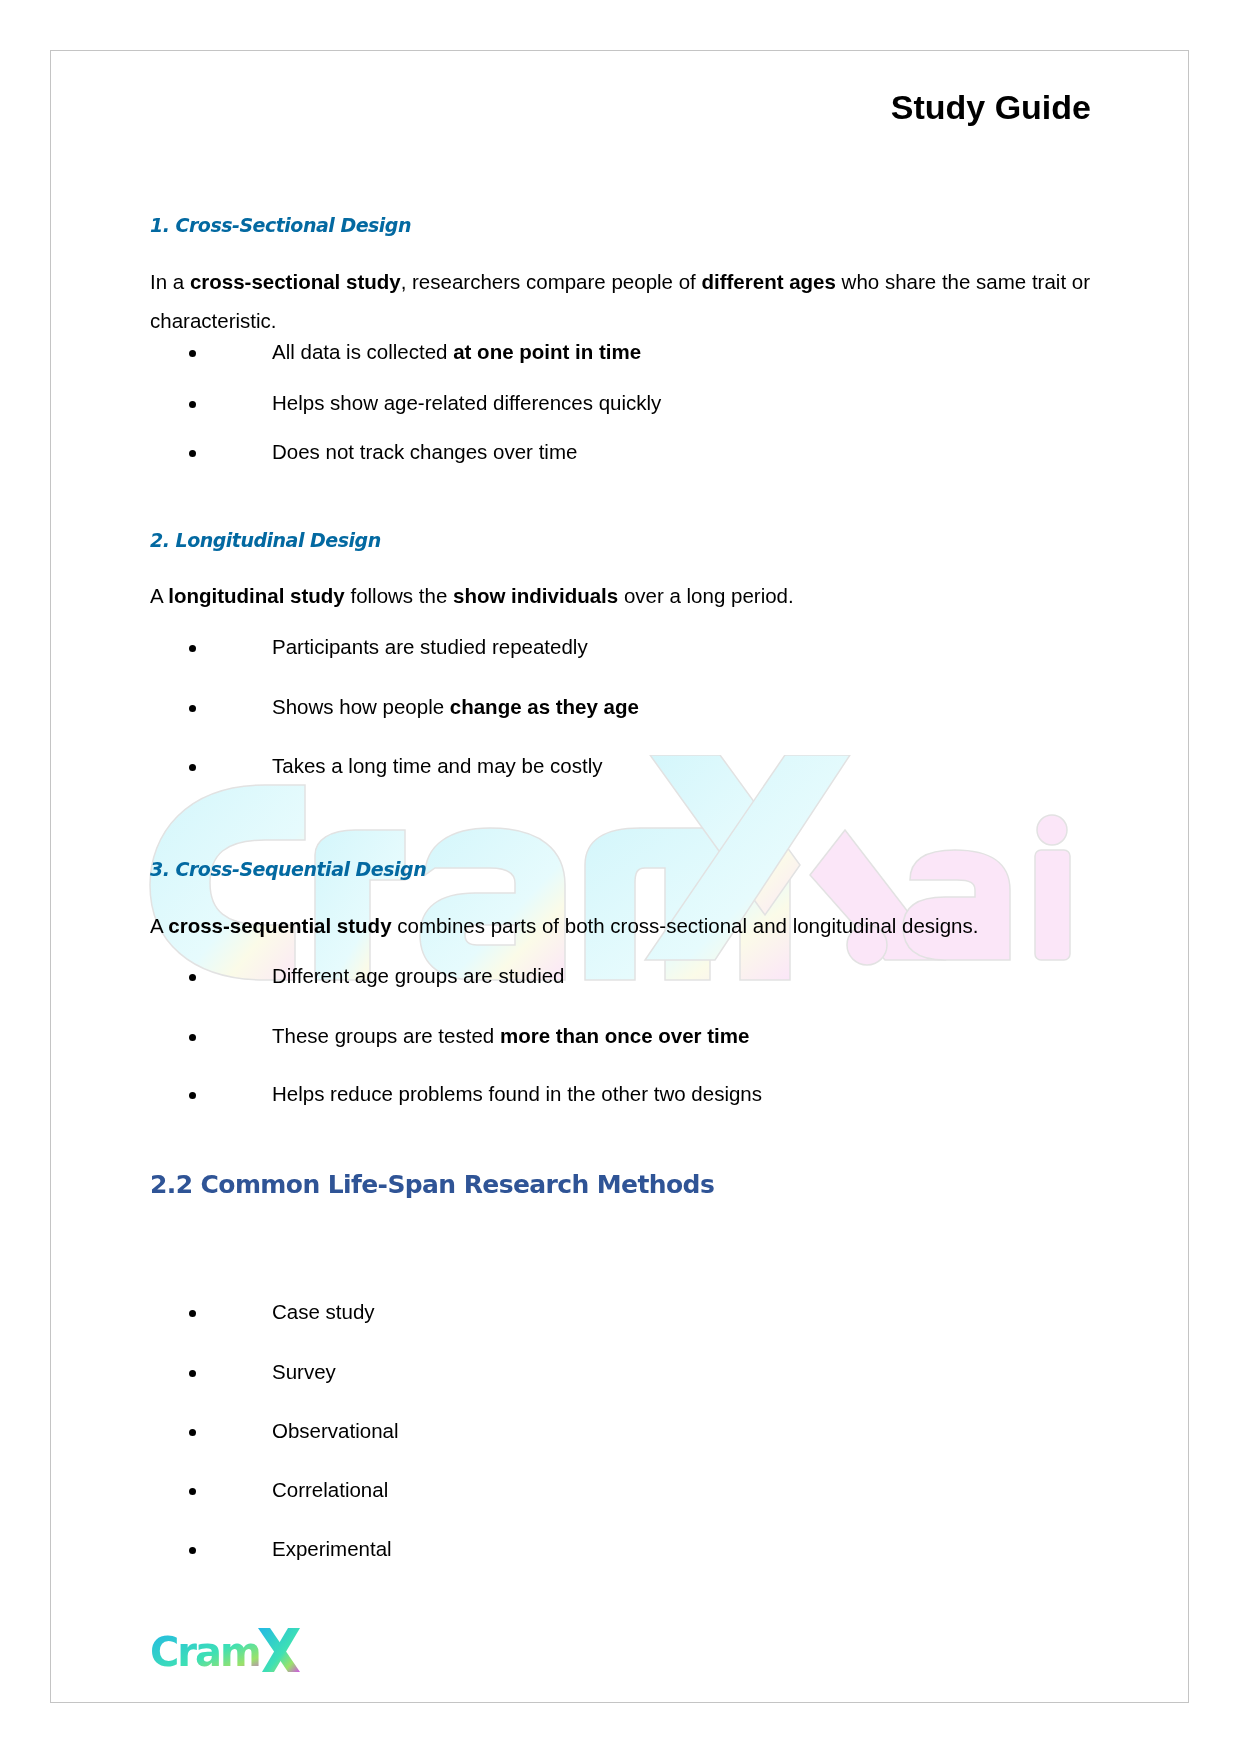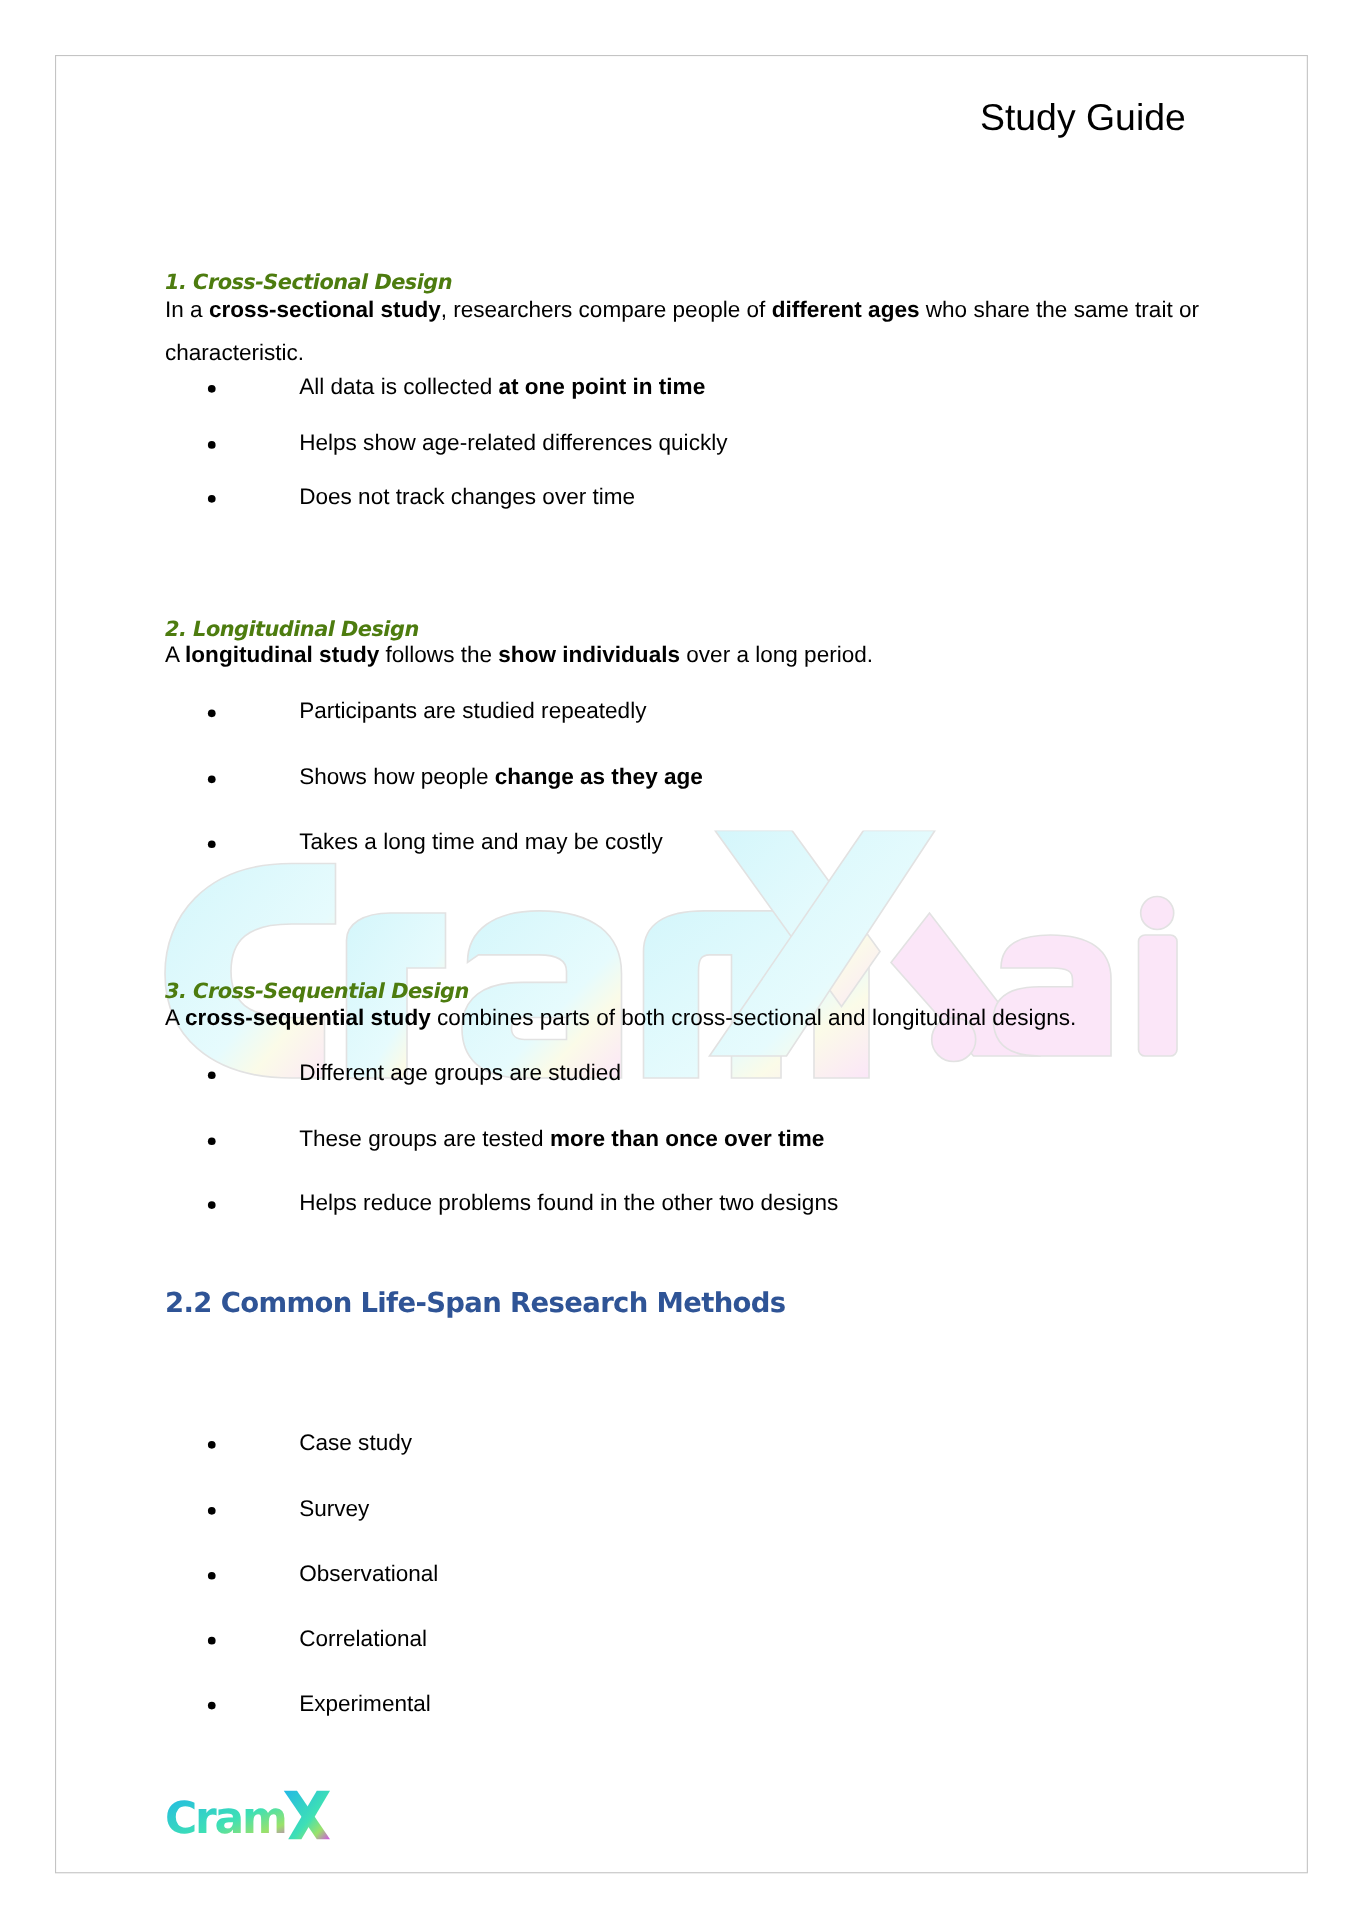--- a/index.html
+++ b/index.html
@@ -1,21 +1,21 @@
 <!DOCTYPE html>
 <html><head>
 <meta charset="utf-8">
 <style>
   html, body { margin:0; padding:0; background:#ffffff; }
   body { width:1241px; height:1754px; position:relative; overflow:hidden; font-family:"Liberation Sans", sans-serif; color:#000; }
   .page { position:absolute; left:50px; top:50px; width:1139px; height:1653px; border:1.5px solid #c4c4c4; box-sizing:border-box; }
   .abs { position:absolute; white-space:nowrap; }
-  .doc-title { right:163px; top:88px; font-size:34px; font-weight:normal; }
+  .doc-title { right:150px; top:88px; font-size:34px; font-weight:bold; }
   .h1 { left:150px; font-family:"DejaVu Sans", sans-serif; font-size:25px; font-weight:bold; color:#2f5496; letter-spacing:-0.6px; }
-  .h3 { left:150px; font-family:"DejaVu Sans", sans-serif; font-size:19px; font-weight:bold; font-style:italic; color:#4d7c0f; letter-spacing:-0.5px;margin-top:32px; }
+  .h3 { left:150px; font-family:"DejaVu Sans", sans-serif; font-size:19px; font-weight:bold; font-style:italic; color:#0369a1; letter-spacing:-0.5px; }
   .para { left:150px; font-size:20.5px; line-height:39px; width:940px; white-space:normal; }
   .para b { font-weight:bold; }
   .bullet { left:189px; font-size:20.5px; }
   .bullet .dot { position:absolute; left:0; top:10px; width:7px; height:7px; border-radius:50%; background:#000; }
   .bullet .txt { position:absolute; left:36px; top:0; white-space:nowrap;margin-left:47px; }
   .watermark { position:absolute; left:145px; top:755px; width:950px; height:240px; pointer-events:none; z-index:0; }
   .content { position:absolute; left:0; top:0; width:100%; height:100%; z-index:1; }
   .logo { position:absolute; left:150px; top:1622px; width:150px; height:52px; }
 </style>
 </head>

